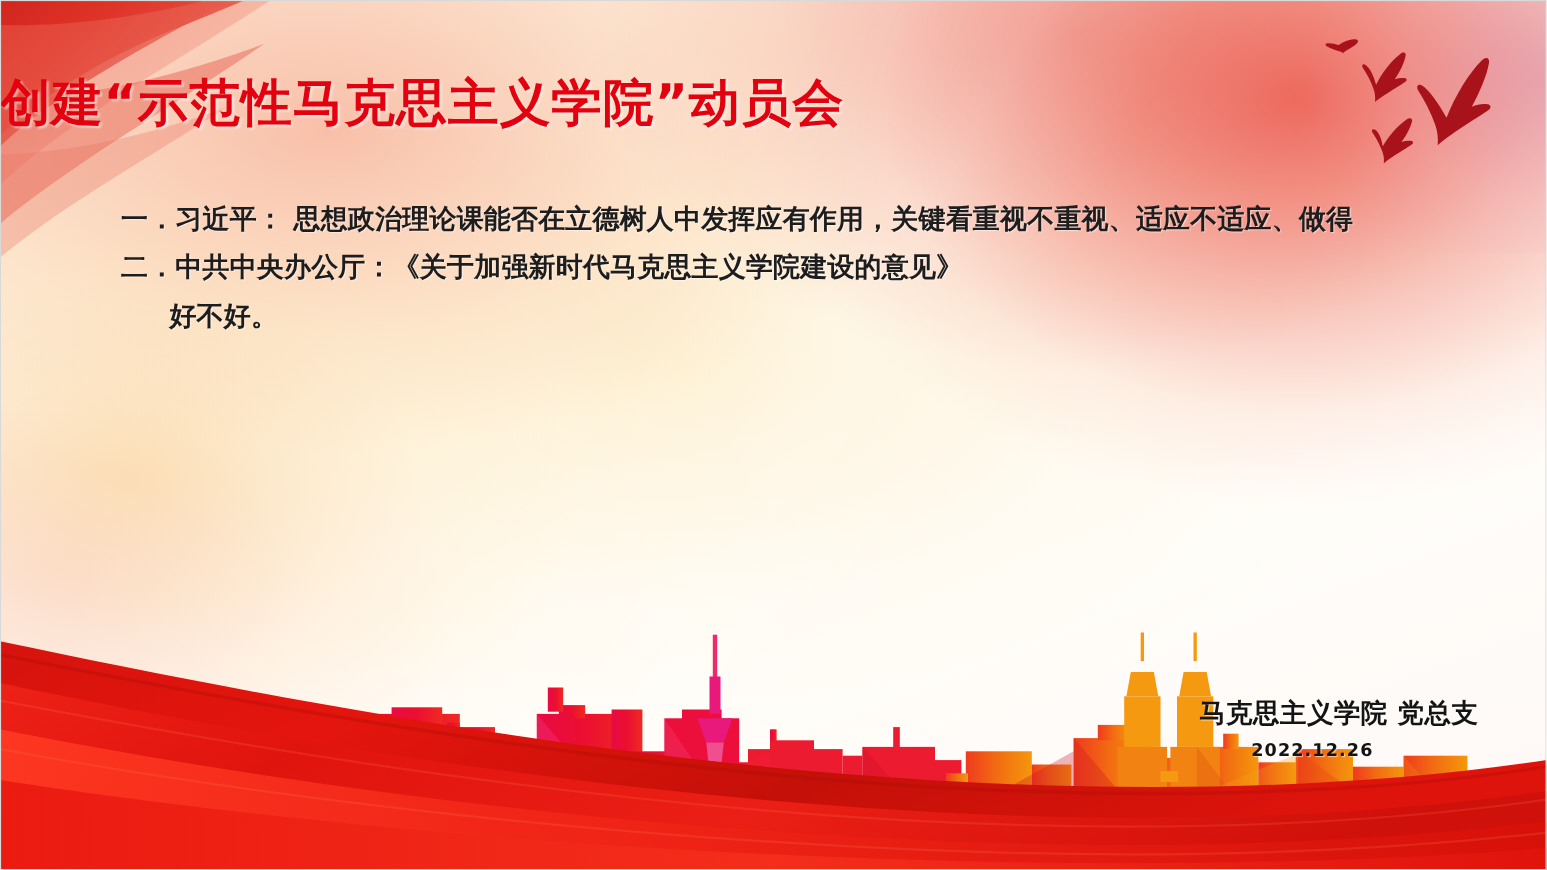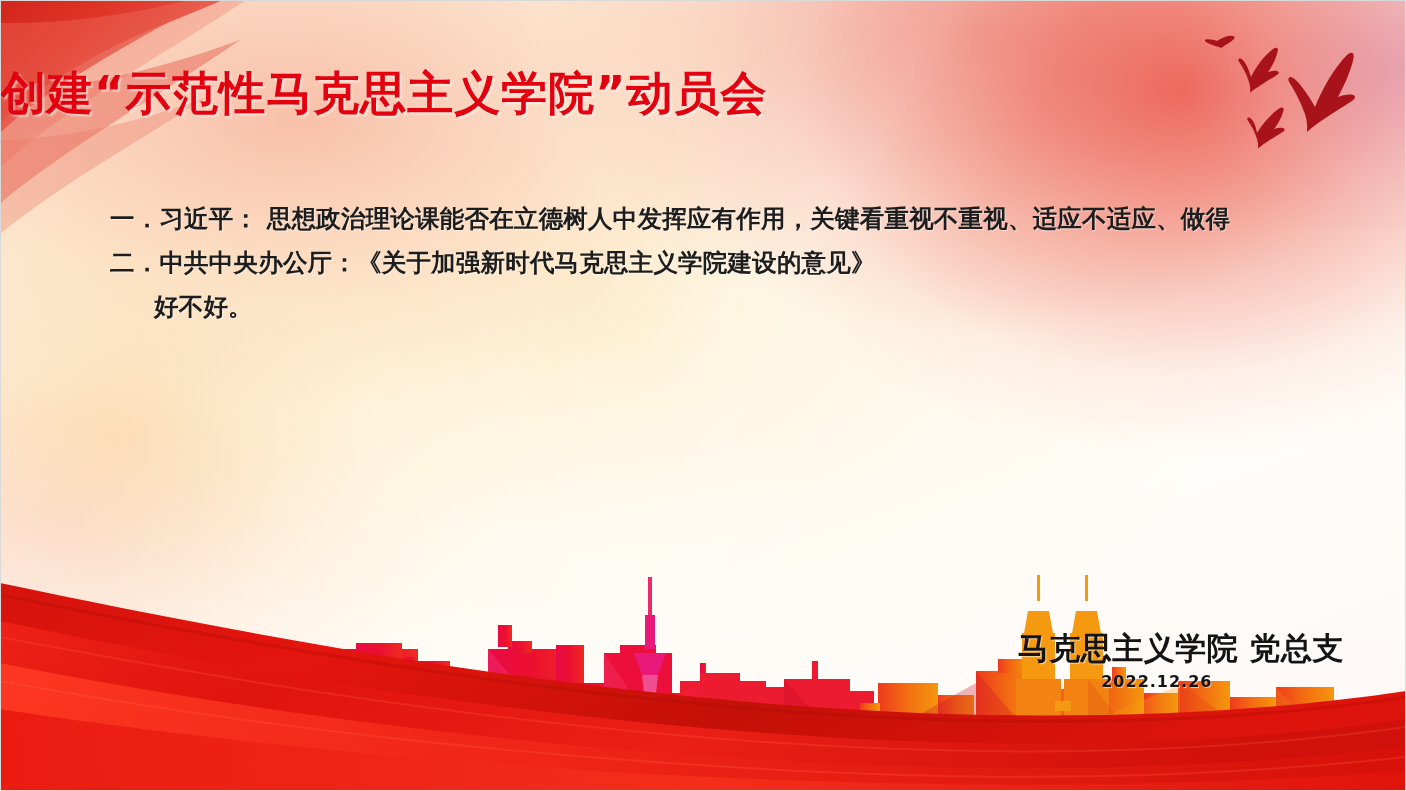--- a/index.html
+++ b/index.html
@@ -73,21 +73,20 @@
     color: #e3000f;
     text-shadow: 2px 2px 2px rgba(255,255,255,0.55);
     white-space: nowrap;
   }
 
   
   .body-block {
     position: absolute;
     left: 110px; top: 178px;
     width: 1230px;
-    margin-top: 20px;
   }
   .body-line {
     color: #1d1d1d;
     font-size: 24.5px;
     font-weight: 700;
     line-height: 42px;
     letter-spacing: 0.2px;
     text-shadow: 1px 1px 1px rgba(255,255,255,0.5);
     margin-bottom: 2px;
   }
@@ -95,21 +94,21 @@
 
   
   .signature {
     position: absolute;
     right: 62px; bottom: 92px;
     text-align: center;
     color: #141414;
     font-weight: 700;
     text-shadow: 1px 1px 1px rgba(255,255,255,0.6);
   }
-  .sig-org { font-size: 31px; line-height: 34px; letter-spacing: 0.5px; margin-left: 48px; }
+  .sig-org { font-size: 24px; line-height: 34px; letter-spacing: 0.5px; margin-left: 48px; }
   .sig-date { font-size: 16px; line-height: 34px; letter-spacing: 1px; }
 
   .frame-border {
     position: absolute; inset: 0;
     border: 1px solid #d9d9d9;
     pointer-events: none;
   }
 </style>
 </head>
 <body>

